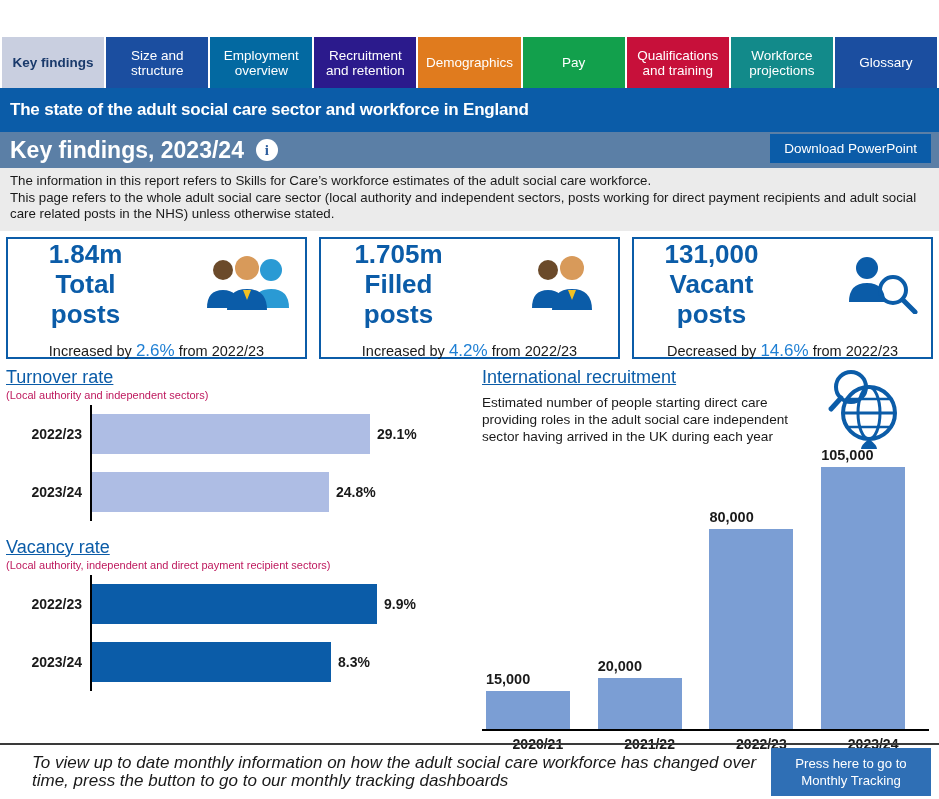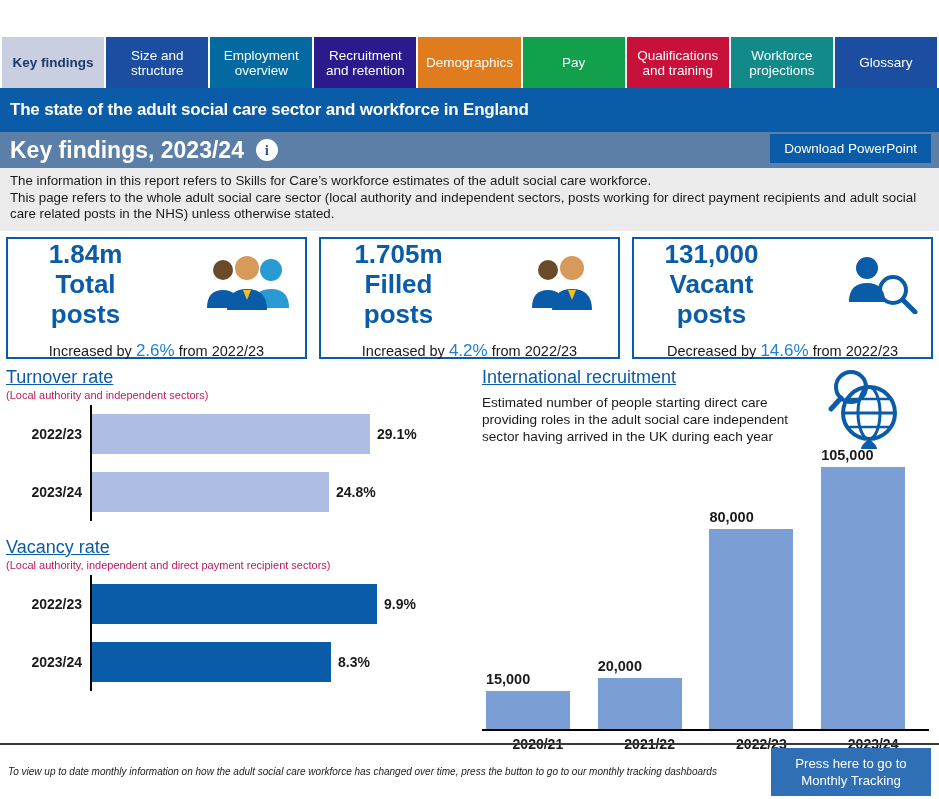--- a/index.html
+++ b/index.html
@@ -200,24 +200,25 @@
     position: absolute;
     bottom: 0; left: 0; right: 0;
     height: 56px;
     border-top: 2px solid #3a3a3a;
     display: flex;
     align-items: center;
     padding: 0 8px;
   }
   .footer-text {
     flex: 1;
-    font-size: 10px;
+    font-size: 17px;
     font-style: italic;
     line-height: 18px;
     color: #1a1a1a;
+    margin-left: 24px;
   }
   .footer-btn {
     width: 160px;
     background: #2f6fb5;
     color: #ffffff;
     font-size: 13.2px;
     text-align: center;
     line-height: 17px;
     padding: 7px 6px;
     cursor: pointer;

